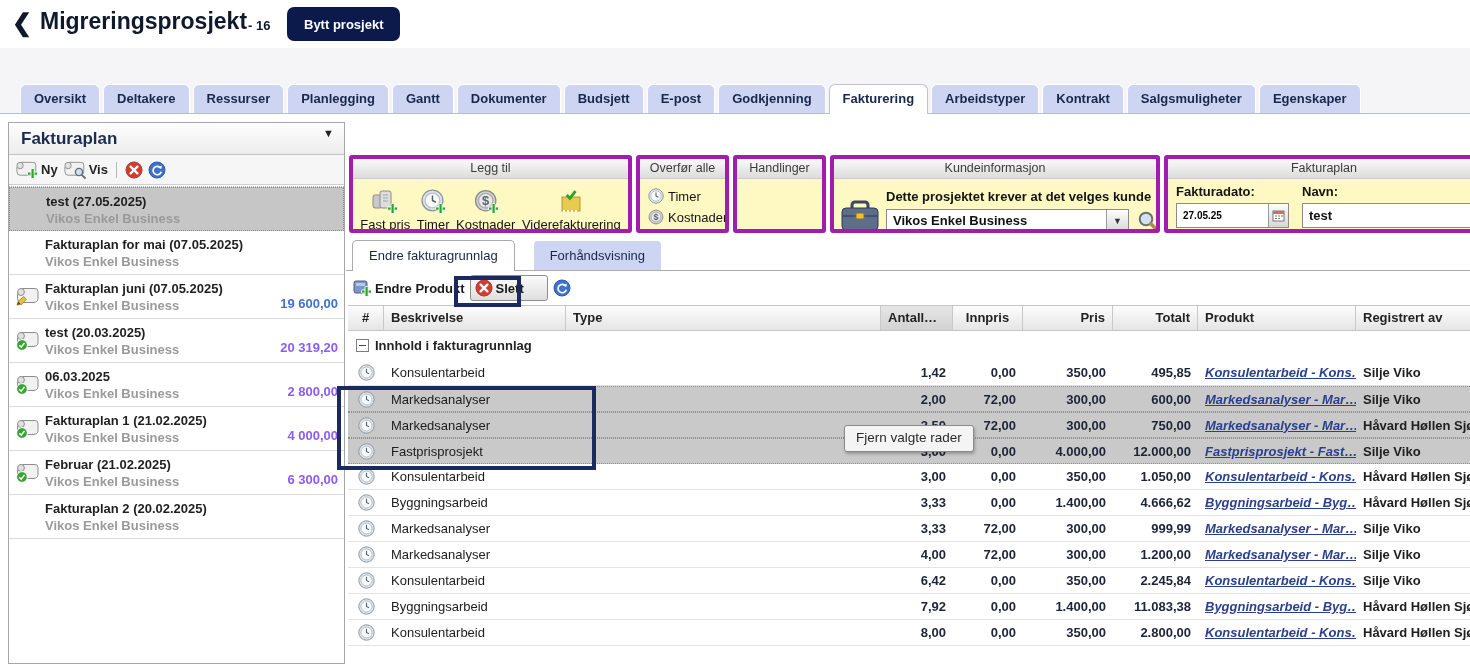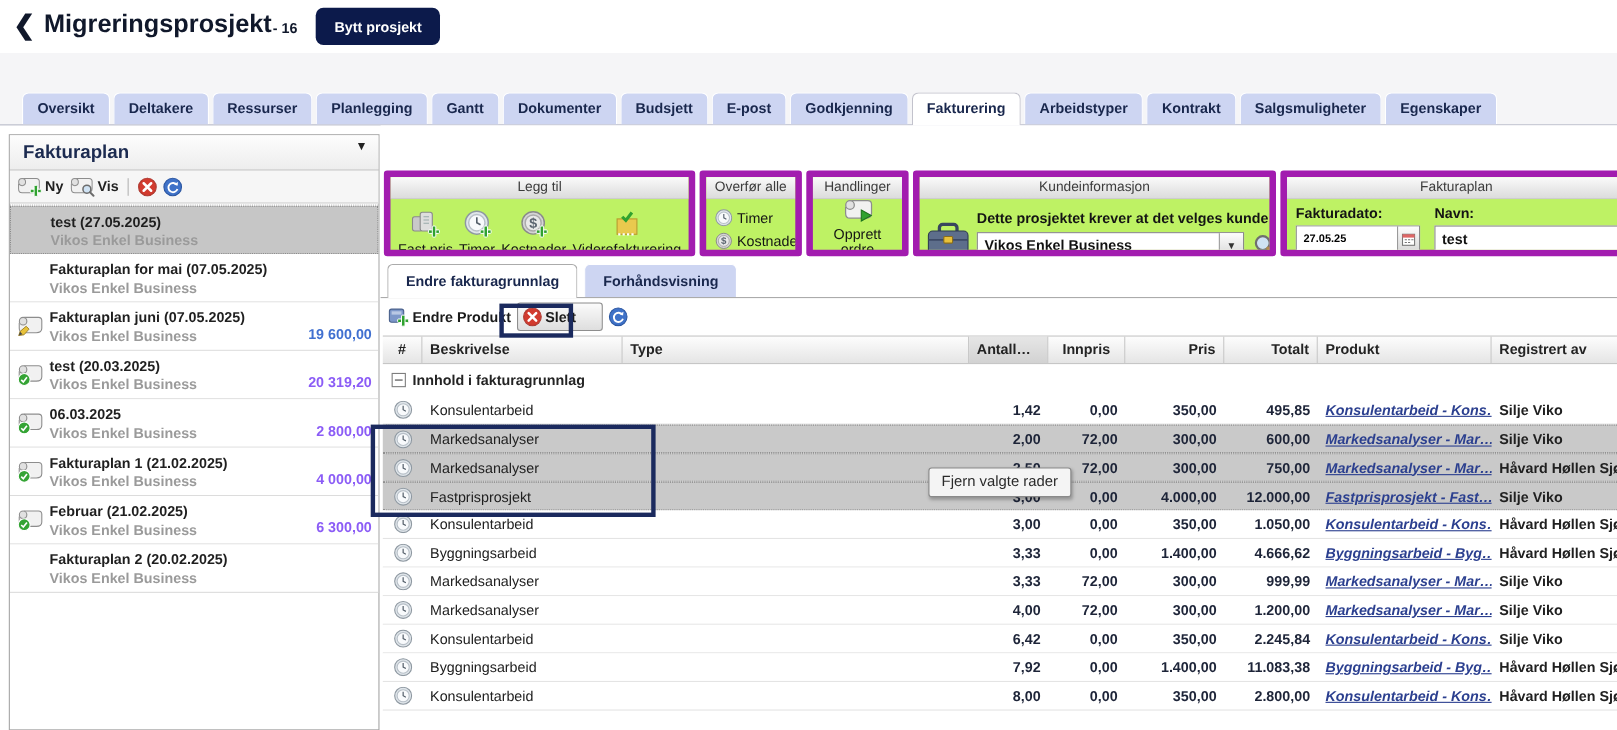--- a/index.html
+++ b/index.html
@@ -39,21 +39,21 @@
   .sb-item .sub { font-size:13px; font-weight:600; color:#9a9a9a; line-height:17px; }
   .sb-item .amt { position:absolute; right:6px; bottom:7px; font-size:13px; font-weight:bold; color:#8b5cf6; }
   .sb-item .amt.blue { color:#4070d0; }
   .sb-item .ic { position:absolute; left:6px; top:11px; }
 
   
   .main { position:absolute; left:346px; top:114px; right:0; bottom:0; background:#fff; }
   .main-title { position:absolute; left:8px; top:9px; font-size:19px; font-weight:bold; color:#13325a; }
 
   .toolbar { position:absolute; left:3px; top:41px; right:-14px; height:78px; display:flex; gap:4px; }
-  .group { border:6px solid #a21caf; border-radius:3px; background:#bef264; overflow:hidden; flex-shrink:0; }
+  .group { border:4px solid #a21caf; border-radius:3px; background:#fef9c3; overflow:hidden; flex-shrink:0; }
   .group-caption { height:20px; line-height:19px; text-align:center; font-size:12.5px; color:#3c3c3c;
                    background:linear-gradient(#fafafa,#dcdcdc); border-bottom:1px solid #cdcdcd; }
   .g-legg { width:283px; } .g-over { width:93px; } .g-hand { width:93px; } .g-kunde { width:330px; } .g-fplan { flex:1; }
   .g-body { display:flex; align-items:flex-end; justify-content:space-around; height:56px; padding:2px 4px 3px; }
   .tbtn { display:flex; flex-direction:column; align-items:center; justify-content:flex-end; gap:2px; background:none;
           border:none; font-family:inherit; font-size:13px; color:#141414; cursor:pointer; line-height:14px; }
   .g-over .g-body { flex-direction:column; align-items:flex-start; justify-content:center; gap:5px; padding-left:8px; }
   .mini-btn { display:flex; align-items:center; gap:4px; background:none; border:none; font-family:inherit; font-size:13px; color:#141414; cursor:pointer; }
   .kunde-body { display:flex; align-items:flex-end; gap:6px; height:56px; padding:2px 6px; }
   .kunde-right { flex:1; }
@@ -67,22 +67,22 @@
   .field-label { position:absolute; font-size:13px; font-weight:bold; color:#141414; top:5px; }
   .txt-input { position:absolute; top:24px; height:25px; border:1px solid #8b8b8b; background:#fff; font-family:inherit;
                font-size:13px; font-weight:bold; color:#111; padding:0 6px; }
   .date-wrap { position:absolute; left:8px; top:24px; width:113px; height:25px; border:1px solid #8b8b8b; background:#fff; display:flex; }
   .date-wrap input { flex:1; border:none; font-family:inherit; font-size:10px; font-weight:bold; padding:0 6px; min-width:0; }
   .cal-btn { width:20px; border-left:1px solid #9a9a9a; background:linear-gradient(#fdfdfd,#d7d7d7); display:flex; align-items:center; justify-content:center; cursor:pointer; }
 
   
   .subtabs { position:absolute; left:6px; top:126px; right:0; height:31px; z-index:2; }
   .subtabs .line { position:absolute; left:-6px; right:0; bottom:0; height:1px; background:#ababab; }
-  .subtab { position:relative; display:inline-block; padding:0 16px; height:30px; line-height:29px; margin-right:6px;
-            font-size:13px; font-weight:700; color:#19274d; background:#cdd5f2; border:1px solid #fff; border-bottom:none;
+  .subtab { position:relative; display:inline-block; padding:0 16px; height:30px; line-height:29px; margin-right:18px;
+            font-size:13px; font-weight:400; color:#19274d; background:#cdd5f2; border:1px solid #fff; border-bottom:none;
             border-radius:5px 5px 0 0; cursor:pointer; z-index:1; }
   .subtab.active { background:#fff; border-color:#ababab; height:31px; z-index:3; }
 
   
   .grid-toolbar { position:absolute; left:6px; top:159px; height:30px; display:flex; align-items:center; gap:5px;
                   font-size:13px; font-weight:bold; color:#1a1a1a; z-index:1; }
   .gt-btn { display:flex; align-items:center; gap:3px; background:none; border:none; font-family:inherit;
             font-size:13px; font-weight:bold; color:#1a1a1a; cursor:pointer; }
   .gt-btn.raised { border:1px solid #8e8e8e; border-radius:3px; background:linear-gradient(#fbfbfb,#dedede); padding:3px 23px 3px 4px; }
 
@@ -383,34 +383,20 @@
                   <circle cx="9" cy="9" r="5.6" fill="#e9e9e9" stroke="#aaa"></circle>
                   <text x="9" y="12.6" text-anchor="middle" font-size="10" font-weight="bold" fill="#5c6570">$</text>
                 </svg>
               </span>
               <span>Kostnader</span>
             </button>
           </div>
       </div>
       <div class="group g-hand">
         <div class="group-caption">Handlinger</div>
-        <div class="g-body">
-          <button class="tbtn">
-            <span class="ic-inline">
-                <svg width="30" height="26" viewBox="0 0 30 26">
-                  <g transform="translate(2,2) scale(1.15)">
-                    <path d="M6 2 L19 2 Q22 2 22 5 L22 12 Q22 16 17 16 L5 16 Q1.5 16 1.5 12 L1.5 7" fill="#f1f1f1" stroke="#8d8d8d"></path>
-                    <ellipse cx="5" cy="5.5" rx="3.4" ry="3.5" fill="#e1e1e1" stroke="#8d8d8d"></ellipse>
-                  </g>
-                  <path d="M18 13l9 5-9 5z" fill="#2fa22f" stroke="#1d741d"></path>
-                </svg>
-              </span>
-            <span>Opprett ordre</span>
-          </button>
-        </div>
       </div>
       <div class="group g-kunde">
         <div class="group-caption">Kundeinformasjon</div>
         <div class="kunde-body">
           <span class="ic-inline">
               <svg width="40" height="34" viewBox="0 0 40 34">
                 <rect x="12" y="3" width="16" height="10" rx="3" fill="none" stroke="#39465e" stroke-width="3"></rect>
                 <rect x="2" y="9" width="36" height="22" rx="4" fill="#5d6e8b" stroke="#2f3b52"></rect>
                 <path d="M2 17h36" stroke="#3c4a66" stroke-width="1.5"></path>
                 <rect x="16" y="14" width="8" height="6" rx="1" fill="#e8c23a" stroke="#8a6d1a"></rect>

